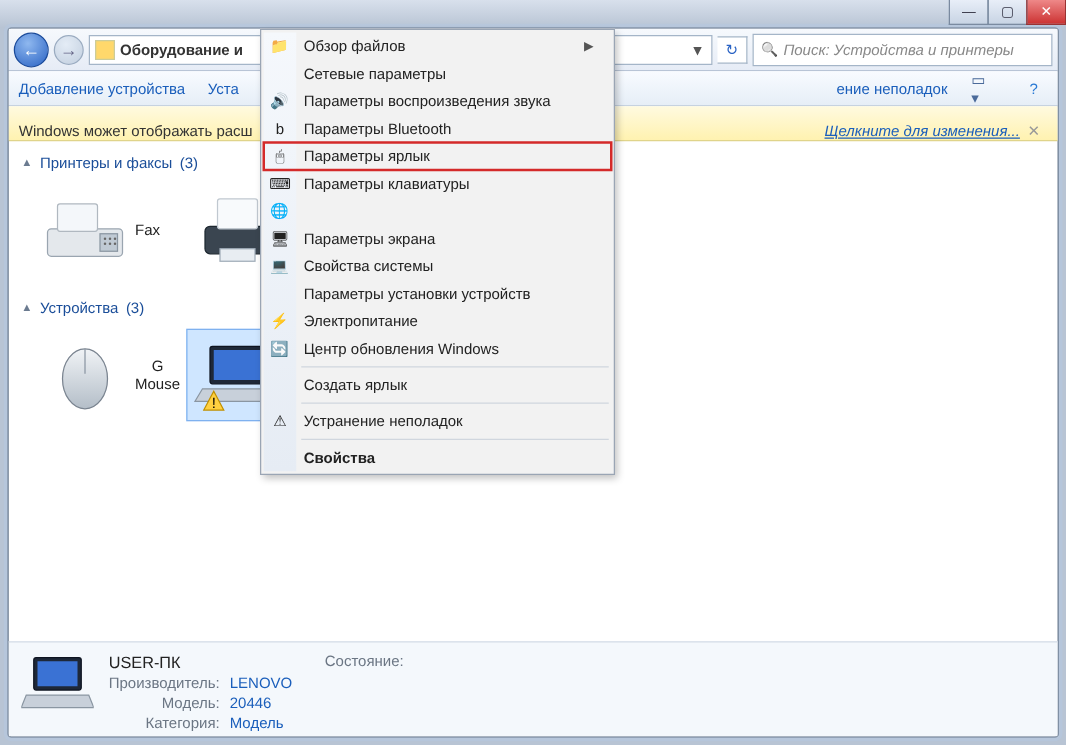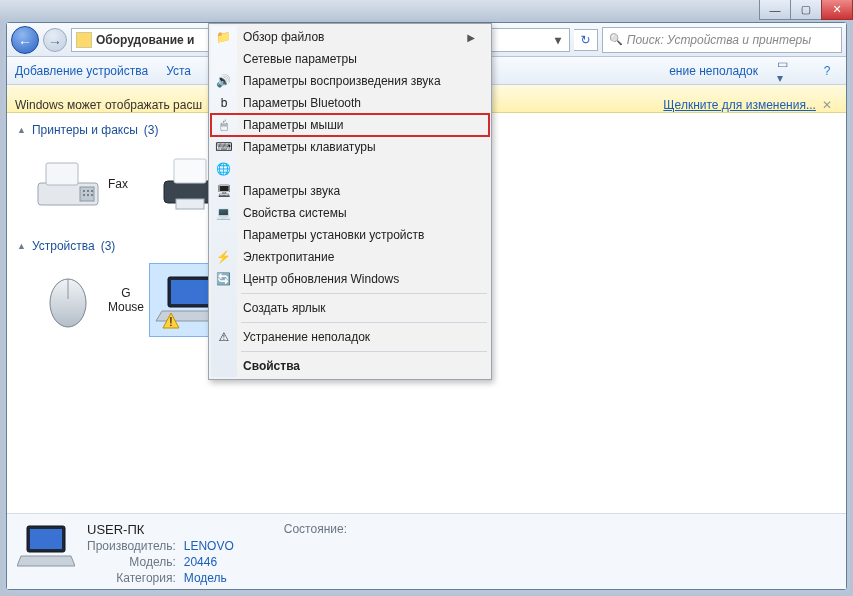--- a/index.html
+++ b/index.html
@@ -29,21 +29,21 @@
 .search::before { content: "🔍"; font-style: normal; font-size: 11px; filter: grayscale(1); }
 
 
 .tool-row { display: flex; align-items: center; height: 28px; background: linear-gradient(#f8fbff, #e6eef7); border-bottom: 1px solid #c6d2e0; padding: 0 8px; gap: 18px; }
 .tool-row a { color: #1a5ebb; text-decoration: none; }
 .tool-row .sp { flex: 1; }
 .tool-ic { width: 22px; height: 20px; display: flex; align-items: center; justify-content: center; color: #4a6a9a; border: 1px solid transparent; }
 
 
 .info-bar { display: flex; align-items: flex-end; height: 28px; background: linear-gradient(#fffae0, #fff2b0); border-bottom: 1px solid #e0d48a; padding: 0 8px; color: #333; }
-.info-bar .link { color: #1a5ebb; text-decoration: underline; cursor: pointer; }
+.info-bar .link { color: #1a5ebb; text-decoration: underline; cursor: pointer; font-style: italic; }
 .info-bar .close-x { margin-left: auto; color: #999; cursor: pointer; padding: 0 6px; }
 
 
 .content { flex: 1; overflow: auto; padding: 6px 10px 6px 10px; }
 .group-header { display: flex; align-items: center; gap: 6px; color: #1b4e99; font-size: 13px; padding: 4px 0; }
 .group-header .tri { font-size: 9px; color: #6b7b90; }
 .group-header .cnt { color: #1b4e99; }
 .items { display: flex; flex-wrap: wrap; gap: 18px; padding: 6px 2px 14px 10px; }
 .item { width: 104px; display: flex; flex-direction: row; align-items: center; text-align: center; gap: 4px; padding: 4px; border: 1px solid transparent; cursor: pointer; }
 .item .lbl { color: #222; line-height: 1.2; }
@@ -55,21 +55,21 @@
 .warn-badge { position: absolute; bottom: 2px; left: 8px; width: 18px; height: 18px; }
 .warn-badge svg { width: 18px; height: 18px; }
 
 
 .details { border-top: 1px solid #d4dce6; display: flex; gap: 12px; padding: 8px 10px; height: 76px; background: #f4f8fc; }
 .details .thumb { width: 58px; height: 50px; }
 .details .meta { display: grid; grid-template-columns: auto auto; column-gap: 8px; row-gap: 2px; align-content: start; }
 .details .title { grid-column: 1 / -1; color: #222; font-size: 13px; }
 .details .k { text-align: right; color: #6b7684; }
 .details .v { color: #1a5ebb; }
-.details .status { margin-left: 38px; display: grid; grid-template-columns: auto auto; column-gap: 8px; }
+.details .status { margin-left: 14px; display: grid; grid-template-columns: auto auto; column-gap: 8px; }
 
 
 .ctx { position: absolute; top: 0; left: 201px; width: 284px; background: #f2f2f2; border: 1px solid #9aa5b4; box-shadow: 2px 3px 6px rgba(0,0,0,.25); padding: 2px; z-index: 100; }
 .ctx-icons { position: absolute; left: 2px; top: 2px; bottom: 2px; width: 26px; background: linear-gradient(#f5f8fc,#e6ecf4); }
 .ctx ul { list-style: none; position: relative; }
 .ctx li { height: 22px; display: flex; align-items: center; padding-left: 32px; padding-right: 14px; color: #222; cursor: pointer; position: relative; white-space: nowrap; }
 .ctx li.sep { height: 1px; margin: 3px 2px 3px 30px; padding: 0; background: #d0d6de; }
 .ctx li .arrow { margin-left: auto; color: #555; font-size: 10px; }
 .ctx li .mi { position: absolute; left: 5px; width: 16px; height: 16px; display: flex; align-items: center; justify-content: center; font-size: 12px; }
 .ctx li.highlighted { outline: 2px solid #d42a2a; outline-offset: -1px; }
@@ -245,32 +245,32 @@
         <li>
           <span class="mi">🔊</span>
           <span>Параметры воспроизведения звука</span>
         </li>
         <li>
           <span class="mi">b</span>
           <span>Параметры Bluetooth</span>
         </li>
         <li class="highlighted">
           <span class="mi">🖱</span>
-          <span>Параметры мыши</span>
+          <span>Параметры ярлык</span>
         </li>
         <li>
           <span class="mi">⌨</span>
           <span>Параметры клавиатуры</span>
         </li>
         <li>
           <span class="mi">🌐</span>
         </li>
         <li>
           <span class="mi">🖥</span>
-          <span>Параметры звука</span>
+          <span>Параметры экрана</span>
         </li>
         <li>
           <span class="mi">💻</span>
           <span>Свойства системы</span>
         </li>
         <li>
           <span>Параметры установки устройств</span>
         </li>
         <li>
           <span class="mi">⚡</span>

